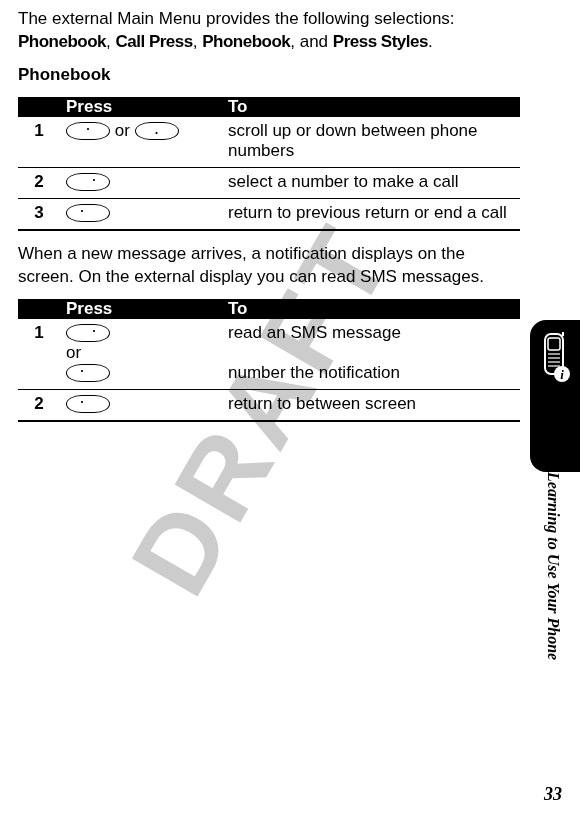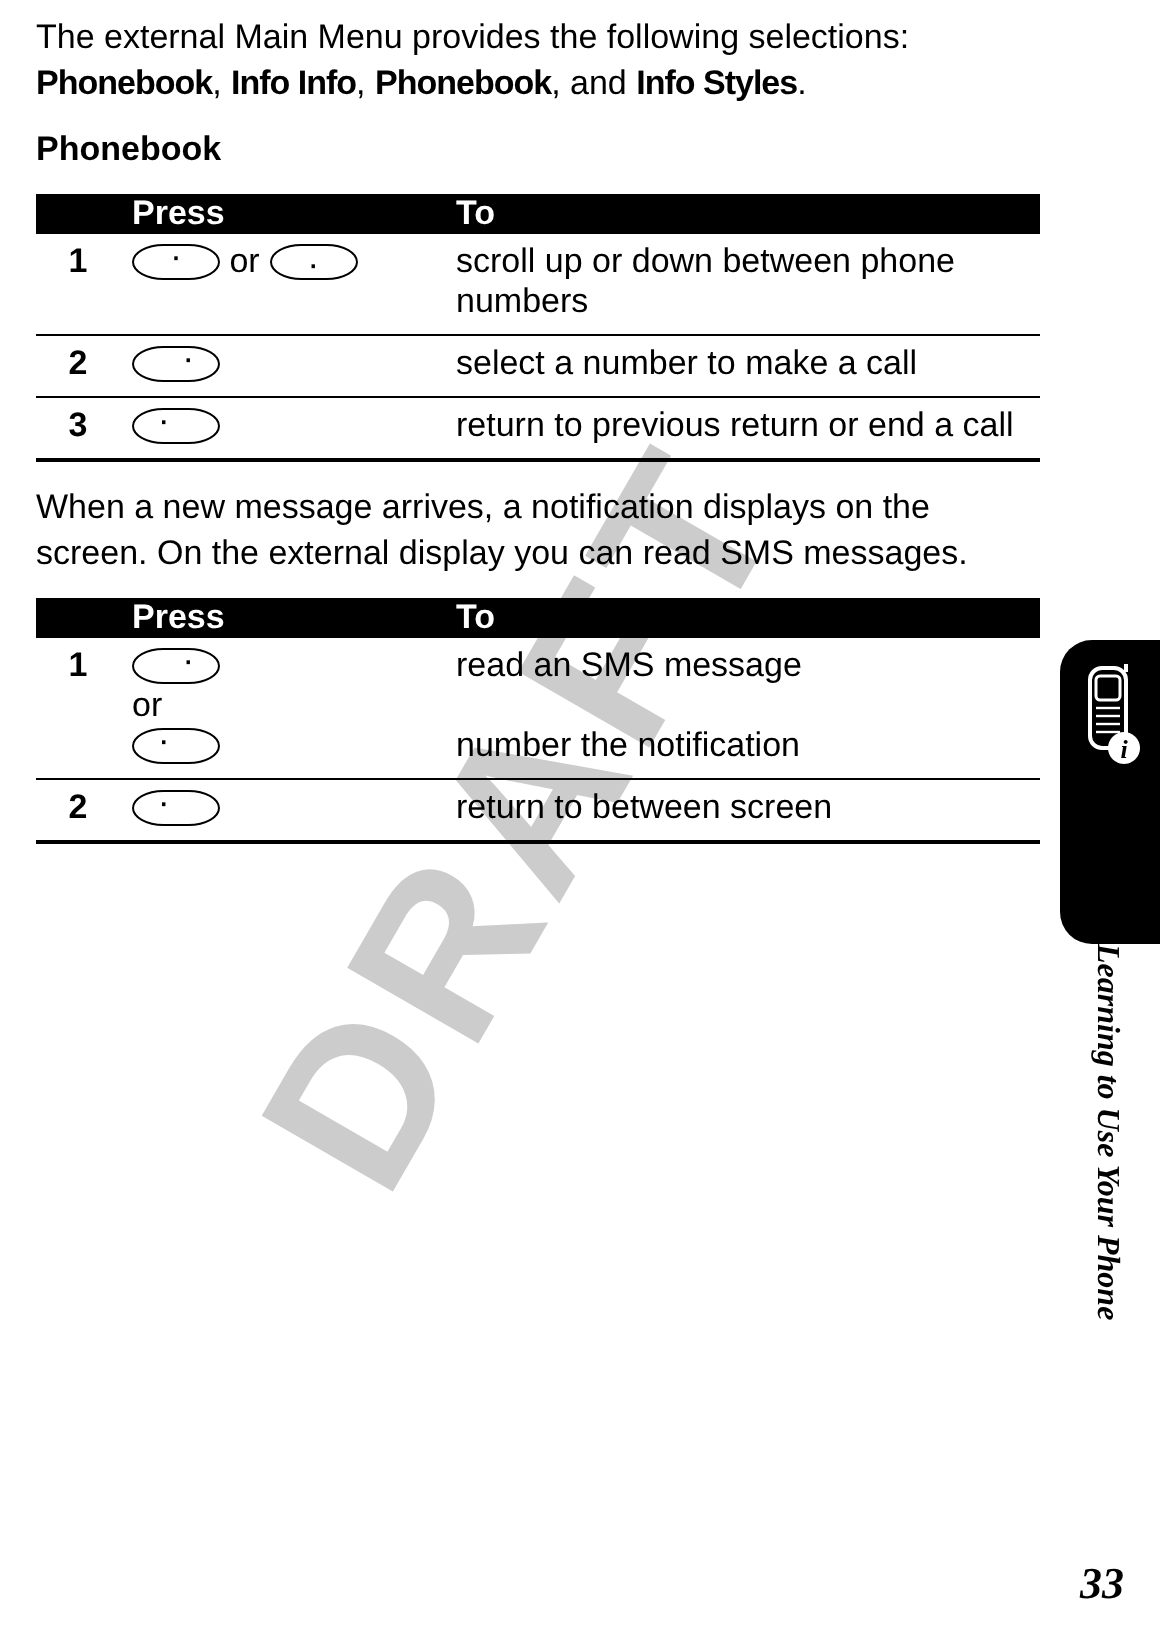--- a/index.html
+++ b/index.html
@@ -119,34 +119,34 @@
     font-size: 16px;
     font-family: "Times New Roman", serif;
     z-index: 2;
   }
   .page-num {
     position: absolute;
     right: 18px;
     bottom: 12px;
     font-weight: 700;
     font-style: italic;
-    font-size: 22px;
+    font-size: 18px;
     font-family: "Times New Roman", serif;
     z-index: 2;
   }
 </style>
 </head>
 <body>
 
 <div class="watermark">DRAFT</div>
 
 <div class="content">
 
   <p>
-    <span>The external Main Menu provides the following selections: </span><span class="cond">Phonebook</span><span>, </span><span class="cond">Info Info</span><span>, </span><span class="cond">Phonebook</span><span>, and </span><span class="cond">Info Styles</span><span>.</span>
+    <span>The external Main Menu provides the following selections: </span><span class="cond">Phonebook</span><span>, </span><span class="cond">Call Press</span><span>, </span><span class="cond">Phonebook</span><span>, and </span><span class="cond">Press Styles</span><span>.</span>
   </p>
 
   <p class="bold">Phonebook</p>
 
   <table>
     <thead>
       <tr>
         <th class="num"></th>
         <th class="press">Press</th>
         <th>To</th>

